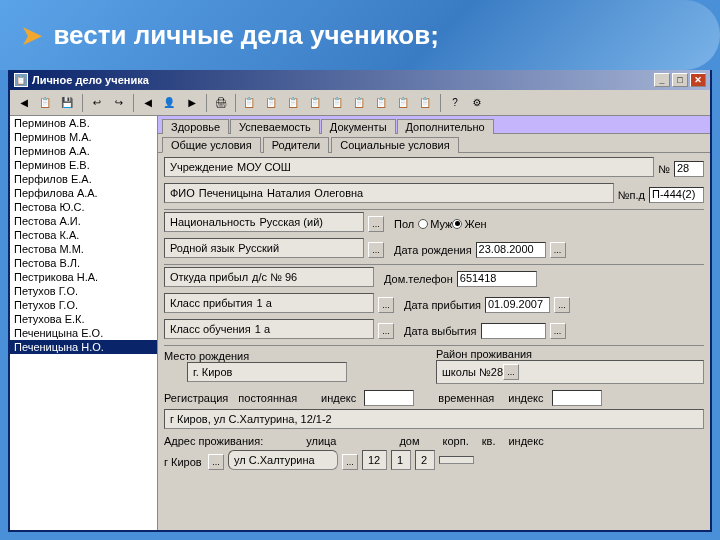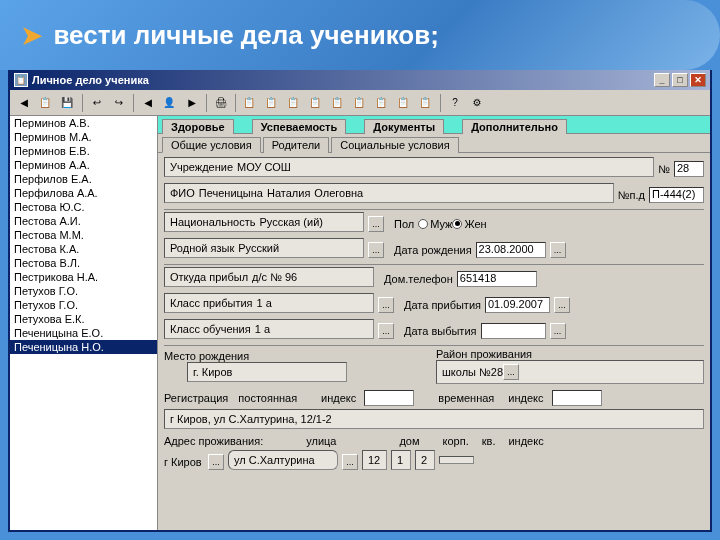--- a/index.html
+++ b/index.html
@@ -130,25 +130,24 @@
       flex: 1;
       background: #d4d0c8;
       display: flex;
       flex-direction: column;
       overflow: hidden;
     }
 
     
     .tab-bar-top {
       display: flex;
-      background: #5eead4;
+      background: #c4b5fd;
       border-bottom: 1px solid #888;
       padding: 2px 4px 0;
-      gap: 18px;
-      font-weight: bold;
+      gap: 1px;
     }
     .tab {
       background: #d4d0c8;
       border: 1px solid #888;
       border-bottom: none;
       padding: 1px 8px;
       font-size: 11px;
       cursor: pointer;
       position: relative;
       top: 1px;
@@ -301,28 +300,28 @@
     <div class="tb-btn">?</div>
     <div class="tb-btn">⚙</div>
   </div>
 
   <div class="content-area">
 
     <div class="student-list-panel">
       <div class="student-list" id="student-list">
       <div class="student-item">Перминов А.В.</div>
           <div class="student-item">Перминов М.А.</div>
+          <div class="student-item">Перминов А.А.</div>
           <div class="student-item">Перминов Е.В.</div>
-          <div class="student-item">Перминов А.А.</div>
           <div class="student-item">Перфилов Е.А.</div>
           <div class="student-item">Перфилова А.А.</div>
           <div class="student-item">Пестова Ю.С.</div>
           <div class="student-item">Пестова А.И.</div>
+          <div class="student-item">Пестова К.А.</div>
           <div class="student-item">Пестова М.М.</div>
-          <div class="student-item">Пестова К.А.</div>
           <div class="student-item">Пестова В.Л.</div>
           <div class="student-item">Пестрикова Н.А.</div>
           <div class="student-item">Петухов Г.О.</div>
           <div class="student-item">Петухов Г.О.</div>
           <div class="student-item">Петухова Е.К.</div>
           <div class="student-item">Печеницына Е.О.</div>
           <div class="student-item selected">Печеницына Н.О.</div>
         </div>
     </div>
 

